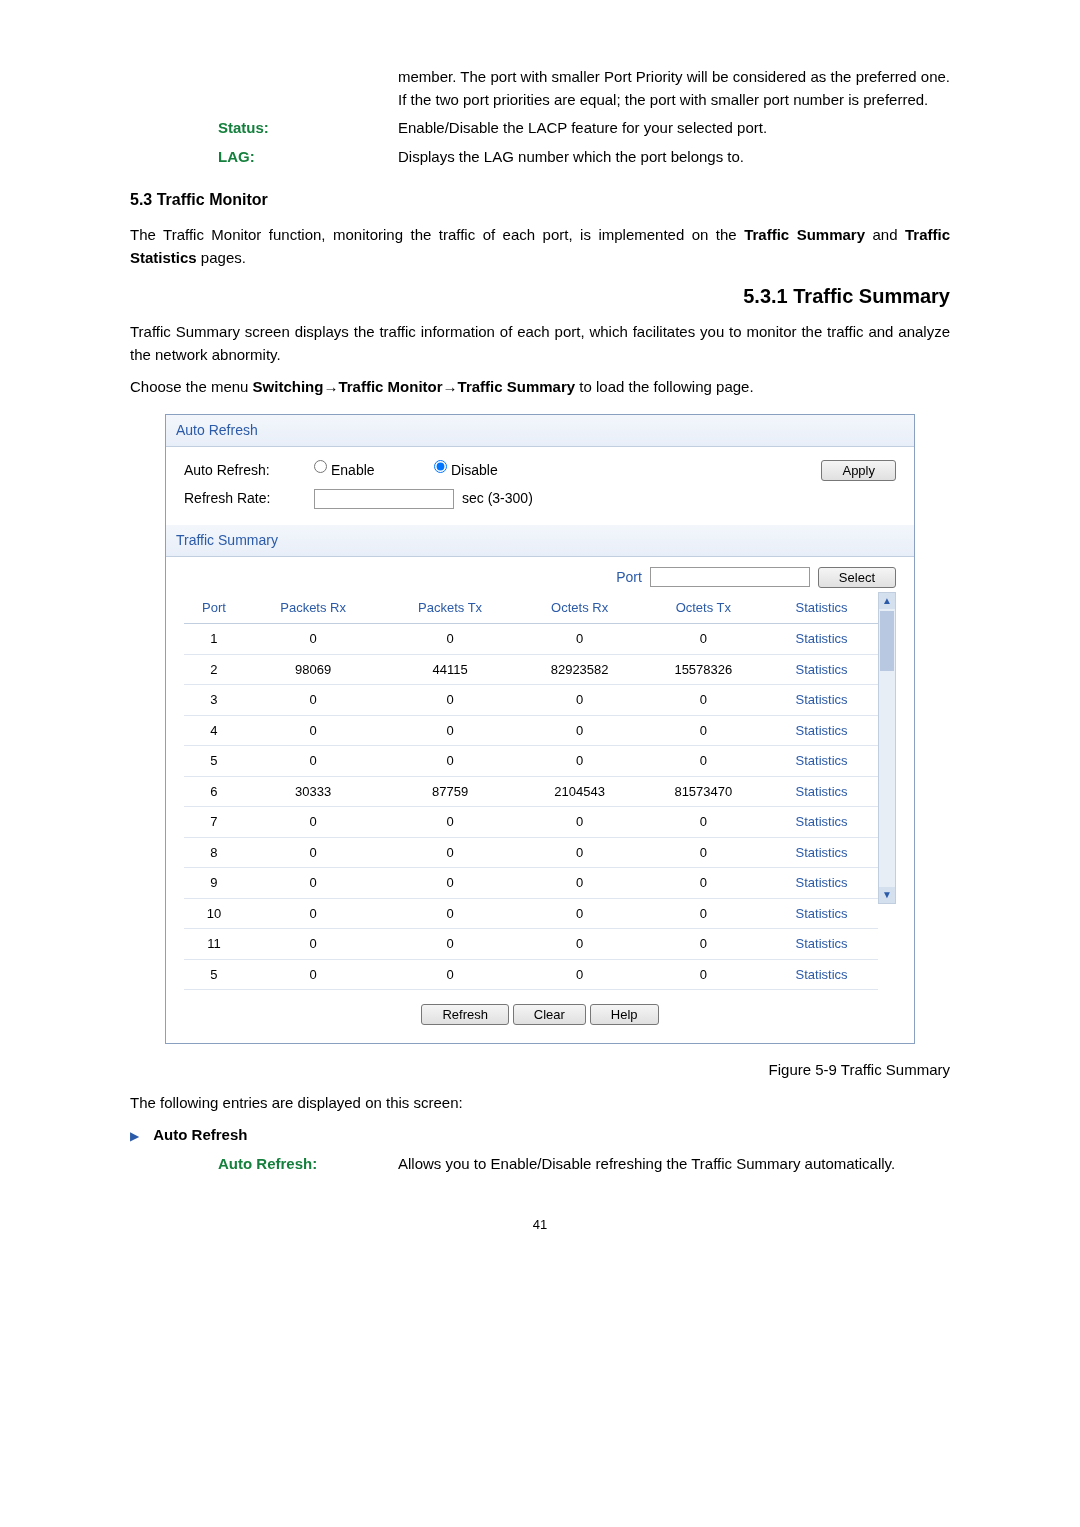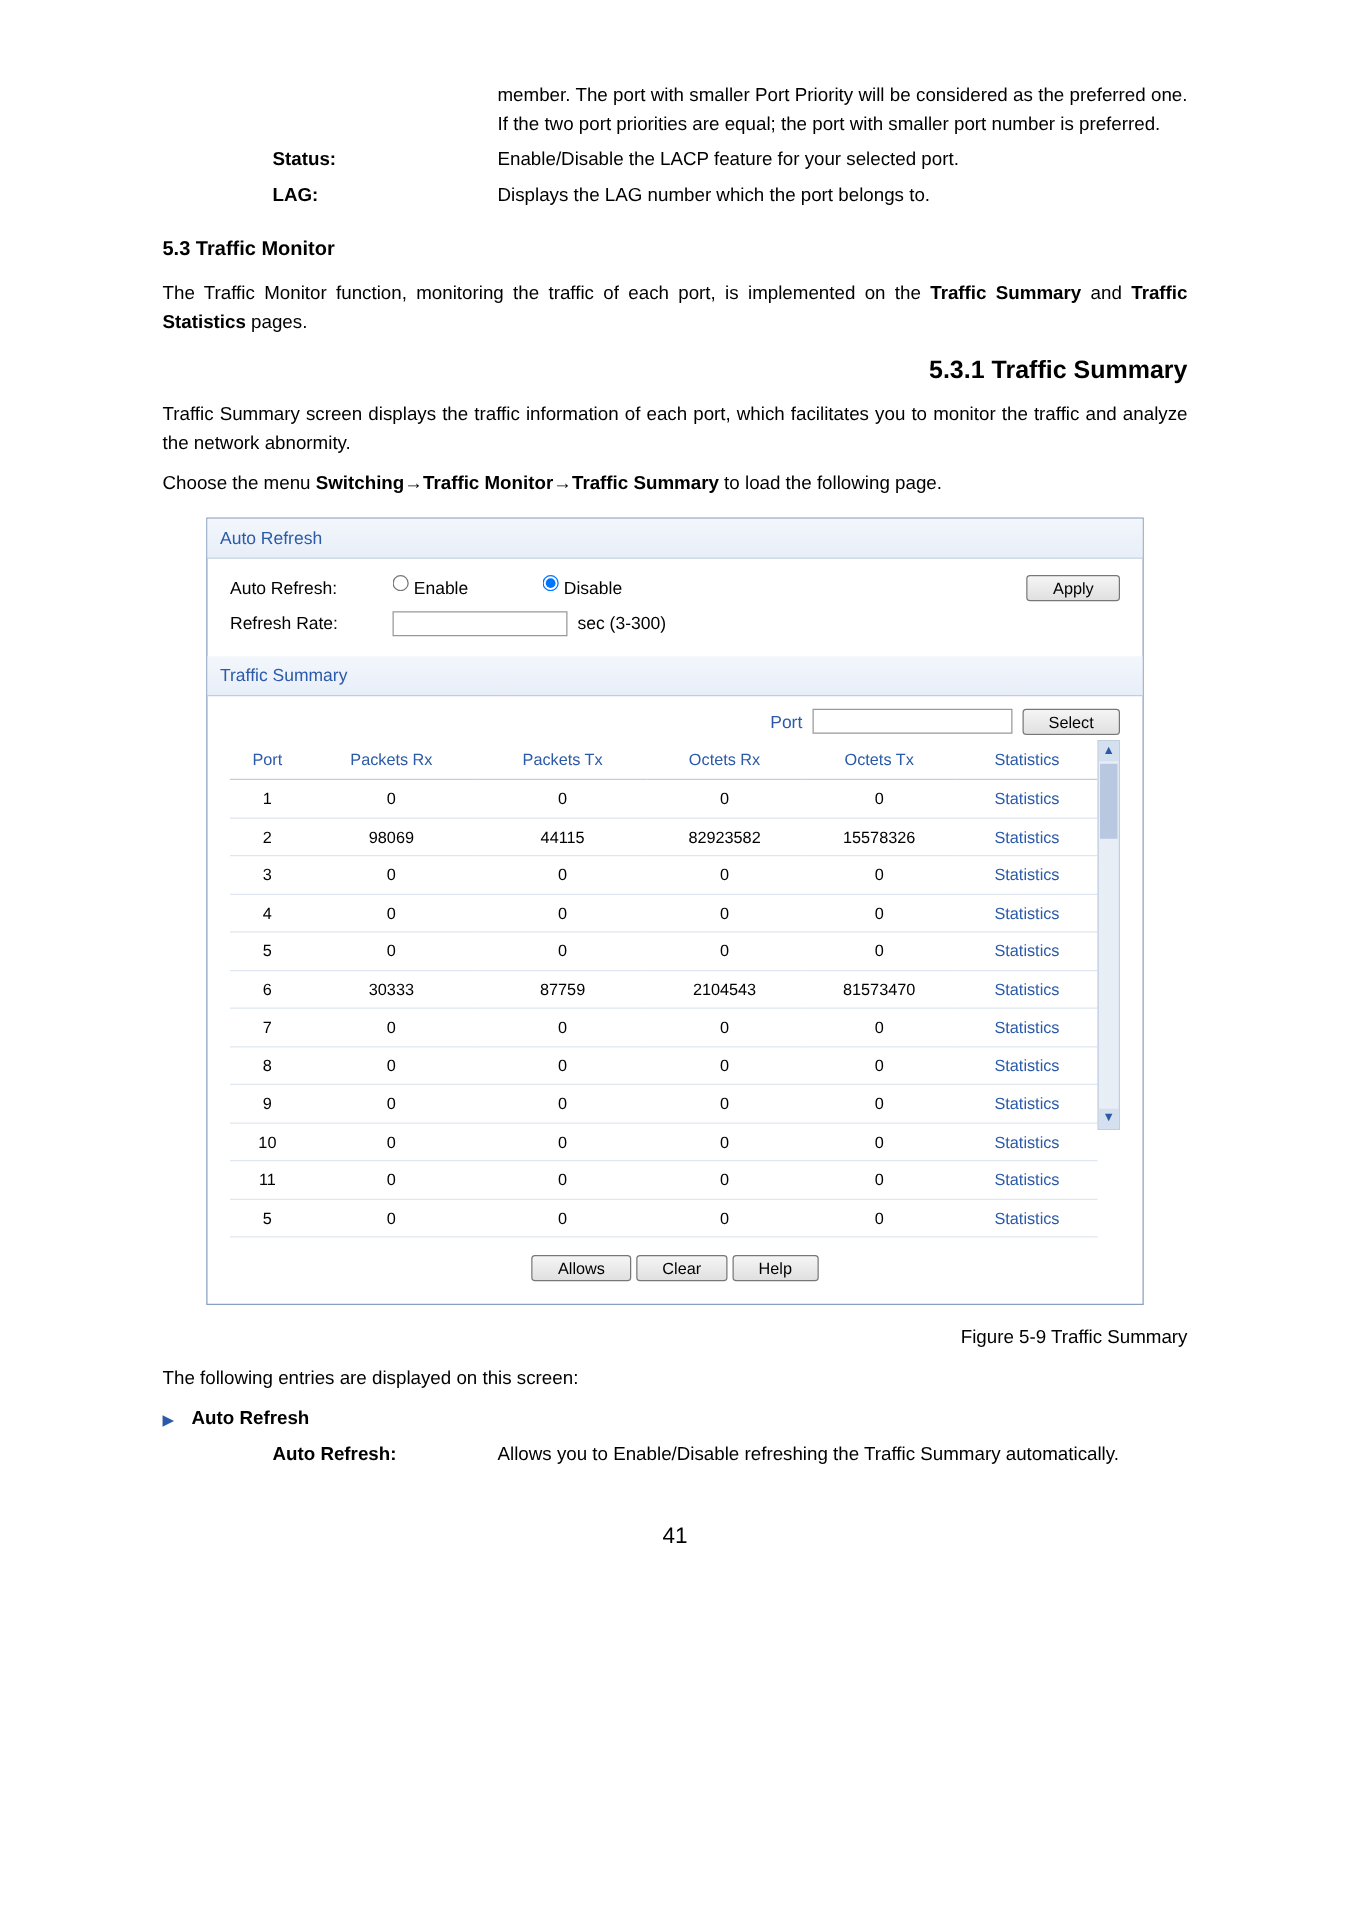--- a/index.html
+++ b/index.html
@@ -6,21 +6,21 @@
     body {
       font-family: Arial, sans-serif;
       background: #fff;
       width: 1080px;
       padding: 60px 130px 40px 130px;
       font-size: 15px;
       line-height: 1.5;
     }
     .indent-block { margin-left: 88px; }
     .def-row { display: flex; margin: 6px 0; }
-    .def-label { color: #000000; font-weight: bold; min-width: 180px; }
+    .def-label { color: #15803d; font-weight: bold; min-width: 180px; }
     .def-text { flex: 1; text-align: justify; }
     h2 { font-size: 16px; margin: 20px 0 12px; }
     h3 { font-size: 20px; margin: 12px 0 10px; text-align: right; }
     .body-p { margin: 10px 0; text-align: justify; }
     .screenshot {
       width: 750px;
       margin: 15px auto;
       border: 1px solid #8aa0c0;
       background: #fff;
     }
@@ -70,21 +70,21 @@
       display:flex; align-items:center; justify-content:center;
       font-size:10px; color:#2a5aa8; cursor:pointer;
     }
     .scroll-thumb {
       width:14px; flex:0 0 60px; background:#b8c8e0; margin-top:2px;
     }
     .btn-row { text-align:center; padding: 14px 0 6px; }
     .fig-caption { text-align:right; margin: 14px 0 10px; font-size:15px; }
     .bullet-row { display:flex; align-items:flex-start; gap:14px; margin:6px 0; }
     .triangle { color:#2a5aa8; font-size:12px; position:relative; top:3px; }
-    .page-num { text-align:center; margin-top:40px; font-size:18px; }
+    .page-num { text-align:center; margin-top:40px; font-size:13px; }
     .tbl-wrap { display:flex; }
     .tbl-main { flex:1; }
   </style>
 </head>
 <body>
 
 <div class="indent-block">
   <div class="def-row">
     <div class="def-label"></div>
     <div class="def-text">member. The port with smaller Port Priority will be considered as the preferred one. If the two port priorities are equal; the port with smaller port number is preferred.</div>
@@ -258,21 +258,21 @@
       </div>
       <div class="scrollbar">
         <div class="scroll-arrow">▲</div>
         <div class="scroll-thumb"></div>
         <div style="flex:1"></div>
         <div class="scroll-arrow">▼</div>
       </div>
     </div>
 
     <div class="btn-row">
-      <button class="btn">Allows</button>
+      <button class="btn">Refresh</button>
       <button class="btn">Clear</button>
       <button class="btn">Help</button>
     </div>
   </div>
 </div>
 
 <p class="fig-caption">Figure 5-9 Traffic Summary</p>
 <p class="body-p">The following entries are displayed on this screen:</p>
 
 <div class="bullet-row">

